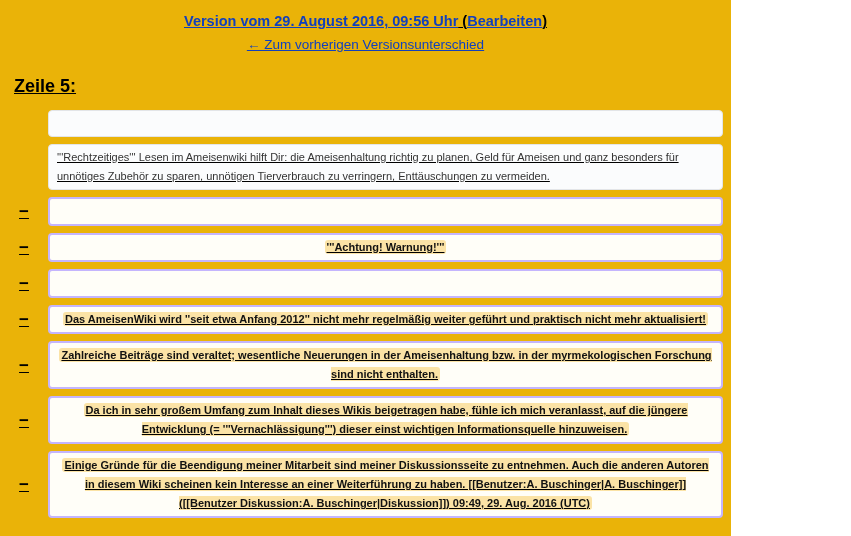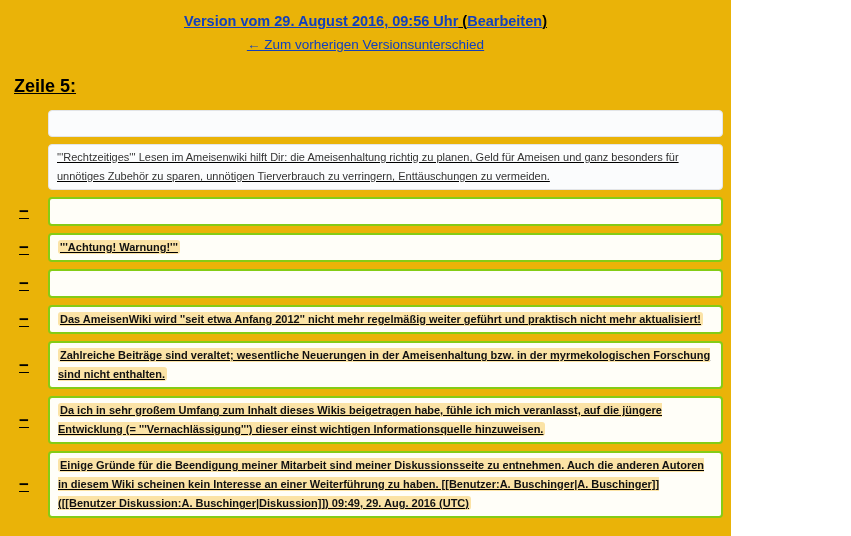--- a/index.html
+++ b/index.html
@@ -61,23 +61,24 @@
     min-height: 19px;
     word-wrap: break-word;
   }
   .box.context {
     background: #fbfcfd;
     border: 1px solid #e3e5e8;
     color: #333;
   }
   .box.deleted {
     background: #fffef8;
-    border: 2px solid #84cc16;
+    border: 2px solid #c4b5fd;
     font-weight: bold;
     color: #111;
+    text-align: center;
   }
   .hl {
     background: #fbe3a6;
     border-radius: 3px;
     padding: 1px 2px;
   }
 </style>
 </head>
 <body>
 

